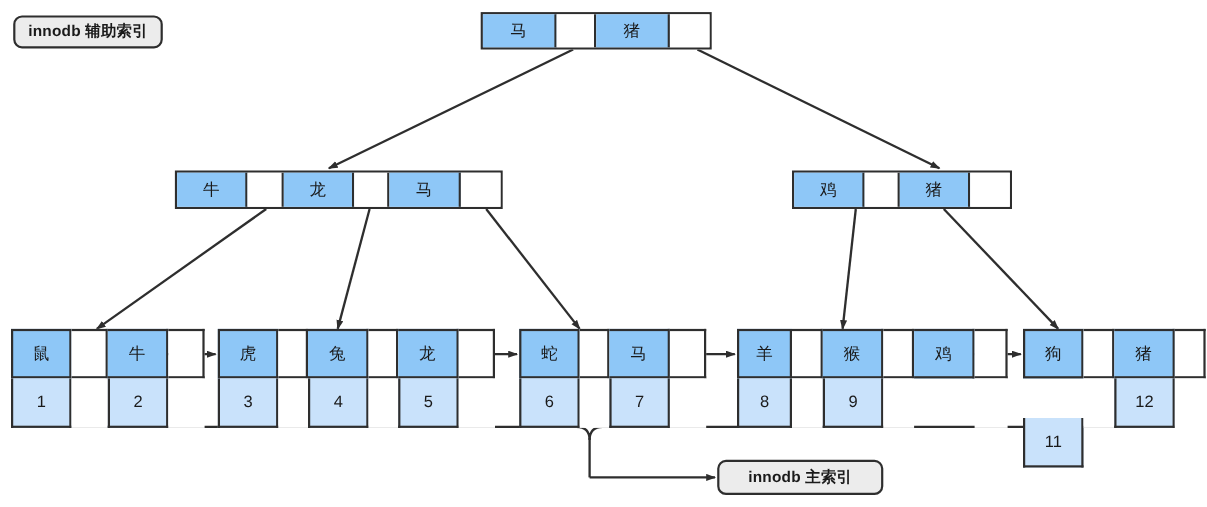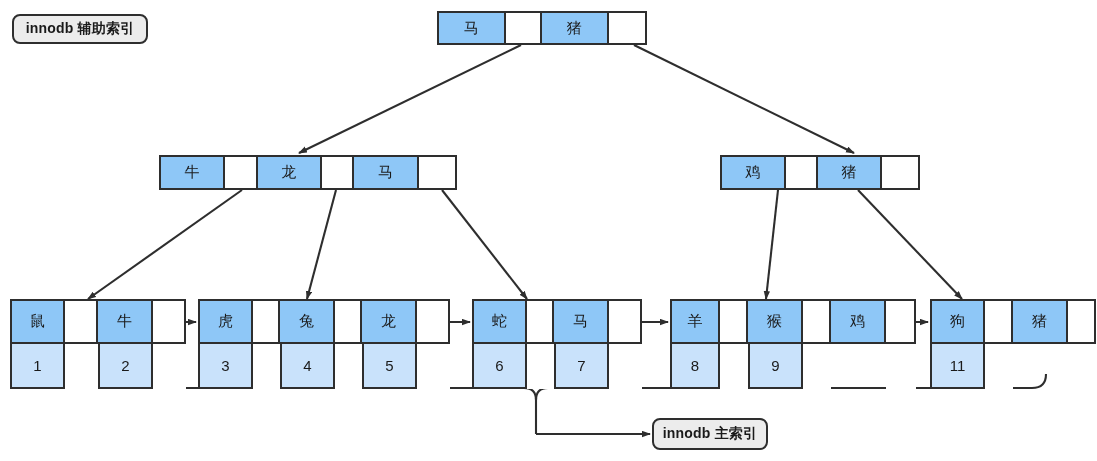--- a/index.html
+++ b/index.html
@@ -241,32 +241,33 @@
     </div>
     <div class="col">
       <div class="ctop empty" style="width:30px;height:45px;"></div>
       <div class="cbot blank" style="width:30px;height:45px;"></div>
     </div>
   </div>
 
   <div class="leaf" style="left:930px; top:299px;">
     <div class="col">
       <div class="ctop key" style="width:55px;height:45px;">狗</div>
-      <div class="cbot val" style="width:55px;height:45px;">11</div>
+      <div class="cbot val" style="width:55px;height:45px;margin-top:36px;">11</div>
     </div>
     <div class="col">
       <div class="ctop empty" style="width:28px;height:45px;"></div>
       <div class="cbot blank" style="width:28px;height:45px;"></div>
     </div>
     <div class="col">
       <div class="ctop key" style="width:55px;height:45px;">猪</div>
-    </div>
-    <div class="col">
-      <div class="ctop empty" style="width:28px;height:45px;"></div>
-      <div class="cbot blank" style="width:28px;height:45px;"></div>
-    </div>
-  </div>
-
-  <div class="label" style="left:652px; top:418px; width:116px; height:32px;align-items:center;">
+      <div class="cbot val" style="width:55px;height:45px;">12</div>
+    </div>
+    <div class="col">
+      <div class="ctop empty" style="width:28px;height:45px;"></div>
+      <div class="cbot blank" style="width:28px;height:45px;"></div>
+    </div>
+  </div>
+
+  <div class="label" style="left:652px; top:418px; width:151px; height:32px;align-items:center;">
     <span>innodb 主索引</span>
   </div>
 
 </div>
 
 </body></html>

